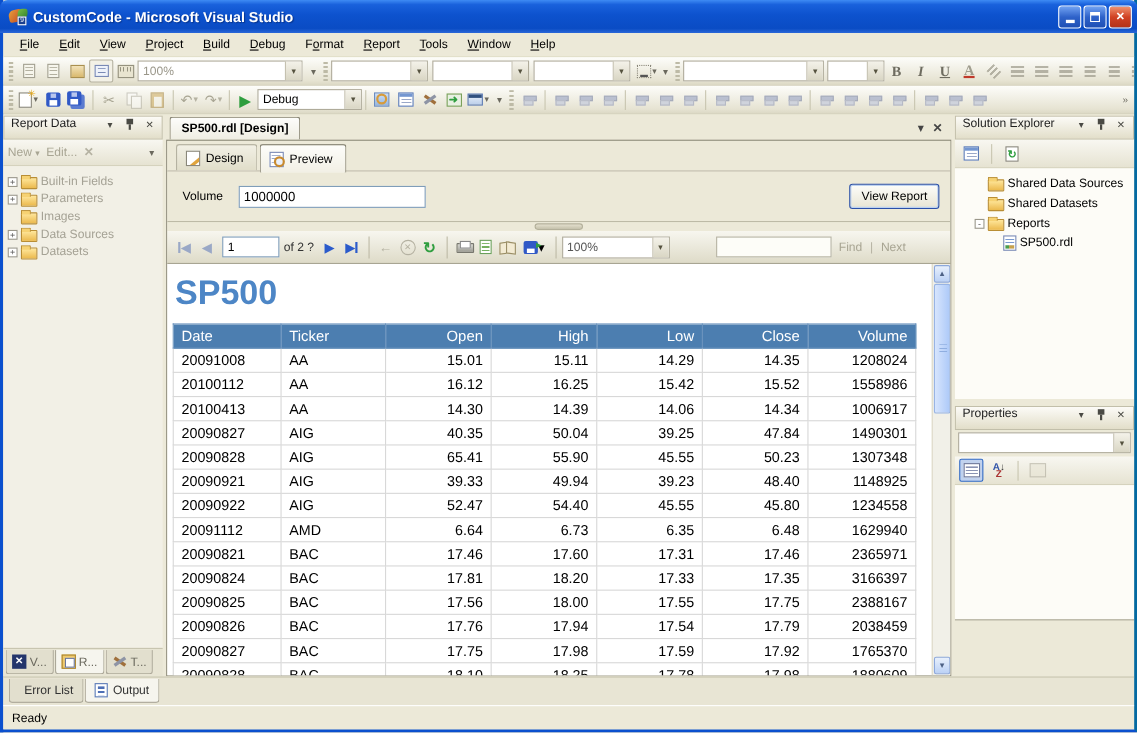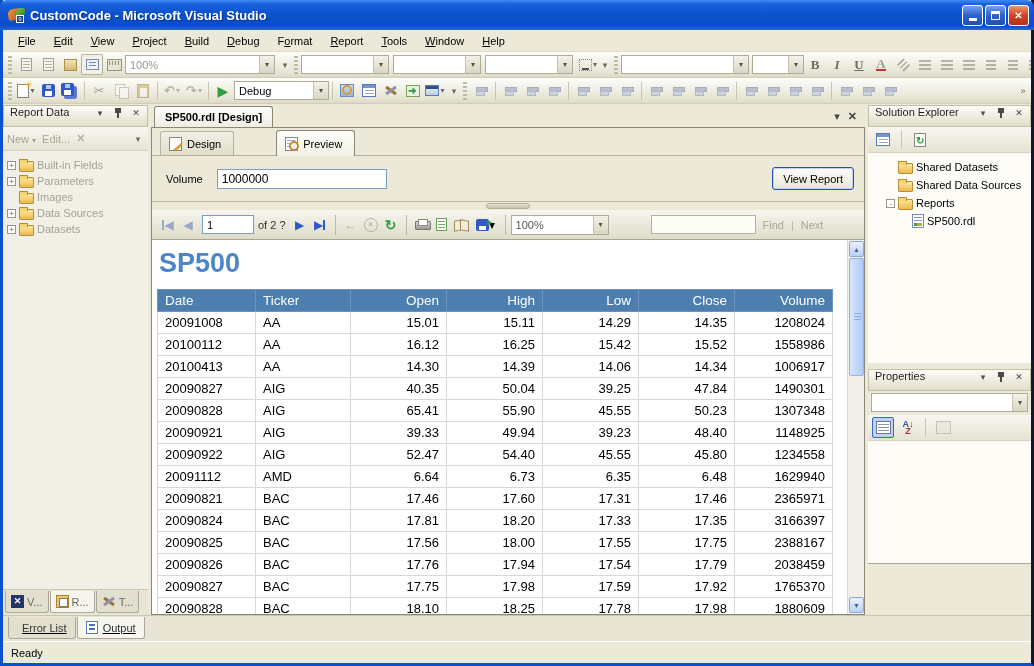--- a/index.html
+++ b/index.html
@@ -1,18 +1,18 @@
 <!DOCTYPE html>
 <html><head>
 <meta charset="utf-8">
 <style>
 * { box-sizing: border-box; margin: 0; padding: 0; }
 body { width: 1034px; height: 666px; font-family: "Liberation Sans", sans-serif; font-size: 11px; background:#ECE9D8; overflow:hidden; }
 .window { width:1034px; height:666px; display:flex; flex-direction:column;
-  border-left:3px solid #0B50CE; border-right:3px solid #0f172a; border-bottom:3px solid #0B50CE; }
+  border-left:3px solid #0B50CE; border-right:3px solid #0369a1; border-bottom:3px solid #0B50CE; }
 
 
 .titlebar { height:30px; flex:0 0 30px; margin:-0px -3px 0 -3px;
   background: linear-gradient(180deg,#3E8BF4 0%, #1961DC 14%, #0D52CE 45%, #0A4CC4 86%, #2A67D9 100%);
   border-radius:7px 7px 0 0; display:flex; align-items:center; padding:0 5px; }
 .appicon { width:17px; height:16px; margin:0 5px 0 3px; position:relative; flex:0 0 auto; }
 .appicon .a1{ position:absolute; left:0; top:2px; width:12px; height:11px; background:linear-gradient(135deg,#E7A13C,#C2441F); border-radius:5px 2px 5px 2px; transform:rotate(-12deg); }
 .appicon .a2{ position:absolute; right:0; top:1px; width:9px; height:9px; background:linear-gradient(135deg,#7BC143,#2E7D32); border-radius:50% 2px 50% 2px; }
 .appicon .a3{ position:absolute; right:1px; bottom:0; width:8px; height:8px; background:#1B3F8F; border:1px solid #fff; font-size:6px; color:#fff; text-align:center; line-height:6px; }
 .title-text { color:#fff; font-weight:bold; font-size:13px; text-shadow:1px 1px 1px #08358F; }
@@ -149,21 +149,21 @@
 .lp-tabs { height:26px; flex:0 0 26px; background:#E8E5D4; display:flex; align-items:flex-start; padding:1px 2px 0 2px; gap:1px; border-top:1px solid #C8C5B0; }
 .lp-tab { height:22px; border:1px solid #ACA899; border-top:none; background:#E2DFCE; display:flex; align-items:center; gap:3px; padding:0 5px; color:#6B695E; border-radius:0 0 3px 3px; }
 .lp-tab.active { background:#F6F5EE; }
 
 
 .center { flex:1 1 auto; display:flex; flex-direction:column; overflow:hidden; margin:0 2px; }
 .doc-tabstrip { height:23px; flex:0 0 23px; display:flex; align-items:flex-end; padding-left:3px;justify-content:center; }
 .doc-tab { height:21px; border:1px solid #8A8777; border-bottom:none; border-radius:3px 3px 0 0; background:linear-gradient(180deg,#FDFDFB,#EFEDE2); padding:0 10px; display:flex; align-items:center; font-weight:bold; font-size:11px; }
 .doc-tabbtns { margin-left:auto; display:flex; gap:8px; padding:0 8px 4px 0; color:#444; }
 .doc-body { flex:1 1 auto; border:1px solid #8A8777; background:#ECE9D8; display:flex; flex-direction:column; overflow:hidden; }
-.inner-tabstrip { height:28px; flex:0 0 28px; display:flex; align-items:flex-end; padding:3px 0 0 8px; background:#ECE9D8; border-bottom:1px solid #B5B2A1;gap:40px; }
+.inner-tabstrip { height:28px; flex:0 0 28px; display:flex; padding:3px 0 0 8px; background:#ECE9D8; border-bottom:1px solid #B5B2A1; }
 .inner-tab { height:24px; border:1px solid #B5B2A1; border-bottom:none; border-radius:3px 3px 0 0; padding:0 12px 0 8px; display:flex; align-items:center; gap:5px; background:linear-gradient(180deg,#F2F0E5,#E0DDC9); margin-right:2px; }
 .inner-tab.active { background:linear-gradient(180deg,#FDFDFA,#F2F0E5); height:26px; border-color:#8A8777; position:relative; z-index:2; margin-bottom:-1px; }
 .param-bar { height:46px; flex:0 0 46px; background:#ECE9D8; border-bottom:1px solid #B8B5A1; display:flex; align-items:center; padding:0 10px 0 14px; }
 .param-label { font-size:11px; margin-right:14px; }
 .param-input { width:170px; height:20px; border:1px solid #7F9DB9; font-size:12px; padding:1px 4px; font-family:"Liberation Sans",sans-serif; }
 .view-report-btn { margin-left:auto; height:23px; padding:0 10px; font-size:11px; font-family:"Liberation Sans",sans-serif; background:linear-gradient(180deg,#FDFDFA,#E8E5D4); border:1px solid #2B50A8; border-radius:3px; box-shadow:inset 0 0 0 1px #BDD2F0; }
 .splitter-strip { height:8px; flex:0 0 8px; background:#ECE9D8; position:relative; }
 .splitter-grip { position:absolute; left:50%; top:1px; transform:translateX(-50%); width:44px; height:6px; background:linear-gradient(180deg,#E3E0CE,#C6C2AC); border-radius:3px; border:1px solid #B3B09A; }
 
 
@@ -178,21 +178,21 @@
 .pagebox { width:52px; height:19px; border:1px solid #7F9DB9; font-size:11px; padding:1px 4px; margin:0 4px; font-family:"Liberation Sans",sans-serif; }
 .oflabel { font-size:11px; color:#333; margin-right:4px; white-space:nowrap; }
 .vsep { width:1px; height:20px; background:#BDBAA6; margin:0 5px; flex:0 0 auto; }
 .zoomcombo { width:98px; height:20px; }
 .findbox { width:105px; height:19px; border:1px solid #B5B2A2; background:#FDFDF8; margin-left:42px; font-family:"Liberation Sans",sans-serif; }
 .findlbl { color:#A8A593; font-size:11px; margin:0 7px; }
 .findsep { color:#B5B2A2; }
 
 
 .report-viewport { flex:1 1 auto; background:#fff; position:relative; overflow:hidden; padding:6px 24px 0 5px; }
-.report-title { font-size:27px; font-weight:bold; color:#4D86C6; margin:2px 0 10px 2px; font-family:"Liberation Sans",sans-serif; }
+.report-title { font-size:31px; font-weight:bold; color:#4D86C6; margin:2px 0 10px 2px; font-family:"Liberation Sans",sans-serif; }
 table.report { border-collapse:collapse; table-layout:fixed; width:675px; }
 table.report th { background:#4C7EB0; color:#fff; font-weight:normal; font-size:13.5px; text-align:left; padding:3px 7px; border:1px solid #6C94BE; }
 table.report th.num { text-align:right; }
 table.report td { font-size:13px; color:#000; padding:3px 7px; border:1px solid #D8D8D8; background:#fff; white-space:nowrap; overflow:hidden; }
 table.report td.num { text-align:right; }
 col.c0{width:98px;} col.c1{width:95px;} col.c2{width:96px;} col.c3{width:96px;} col.c4{width:96px;} col.c5{width:96px;} col.c6{width:98px;}
 
 
 .vscroll { position:absolute; top:0; right:0; bottom:0; width:17px; background:#F1F0E8; border-left:1px solid #DCD9C8; }
 .sb-btn { position:absolute; left:1px; width:15px; height:16px; background:linear-gradient(180deg,#E8F0FC,#BBD1F5); border:1px solid #8CA8DC; border-radius:2px; color:#4D6185; font-size:7px; display:flex; align-items:center; justify-content:center; }
@@ -209,21 +209,21 @@
 .rc-splitter { height:6px; flex:0 0 6px; background:#ECE9D8; }
 .props-panel { flex:1 1 auto; }
 .props-combo-row { height:24px; flex:0 0 24px; padding:2px 3px; background:#ECE9D8; }
 .props-toolbar { height:26px; flex:0 0 26px; display:flex; align-items:center; gap:3px; padding:0 4px; background:linear-gradient(180deg,#F8F7F1,#E6E3D2); border-bottom:1px solid #D5D2BD; }
 .ptb-btn { width:22px; height:21px; display:flex; align-items:center; justify-content:center; }
 .ptb-btn.selected { border:1px solid #316AC5; background:#C1D2EE; border-radius:2px; }
 .props-grid { flex:1 1 auto; background:#FDFCF7; }
 .props-desc { height:52px; flex:0 0 52px; background:#ECE9D8; border-top:1px solid #ACA899; }
 
 
-.bottom-tabs { height:26px; flex:0 0 26px; background:#E8E5D4; border-top:1px solid #C8C5B0; display:flex; align-items:flex-start; padding:1px 1px 0 5px; gap:1px;text-decoration:underline; }
+.bottom-tabs { height:26px; flex:0 0 26px; background:#E8E5D4; border-top:1px solid #C8C5B0; display:flex; align-items:flex-start; padding:1px 1px 0 5px; gap:1px; }
 .b-tab { height:22px; border:1px solid #ACA899; border-top:none; border-radius:0 0 3px 3px; background:#E2DFCE; display:flex; align-items:center; gap:5px; padding:0 8px; color:#333; }
 .b-tab.active { background:#F6F5EE; }
 .statusbar { height:22px; flex:0 0 22px; background:#ECE9D8; display:flex; align-items:center; padding-left:8px; font-size:11px; border-top:1px solid #fff; }
 </style>
 </head>
 <body>
 
 <div class="window">
 
   <div class="titlebar">
@@ -783,26 +783,26 @@
             </span>
           <span class="tsep"></span>
           <span class="ptb-btn">
               <span class="i-refreshpage"></span>
             </span>
         </div>
         <div class="se-tree" id="se-tree">
             <div class="tree-row" style="padding-left: 14px;">
               <span class="spacer"></span>
               <span class="i-folder"></span>
-              <span class="tlabel">Shared Datasets</span>
+              <span class="tlabel">Shared Data Sources</span>
             </div>
             <div class="tree-row" style="padding-left: 14px;">
               <span class="spacer"></span>
               <span class="i-folder"></span>
-              <span class="tlabel">Shared Data Sources</span>
+              <span class="tlabel">Shared Datasets</span>
             </div>
             <div class="tree-row" style="padding-left: 14px;">
               <span class="expander">-</span>
               <span class="i-folder"></span>
               <span class="tlabel">Reports</span>
             </div>
             <div class="tree-row" style="padding-left: 28px;">
               <span class="spacer"></span>
               <span class="i-report"></span>
               <span class="tlabel">SP500.rdl</span>

